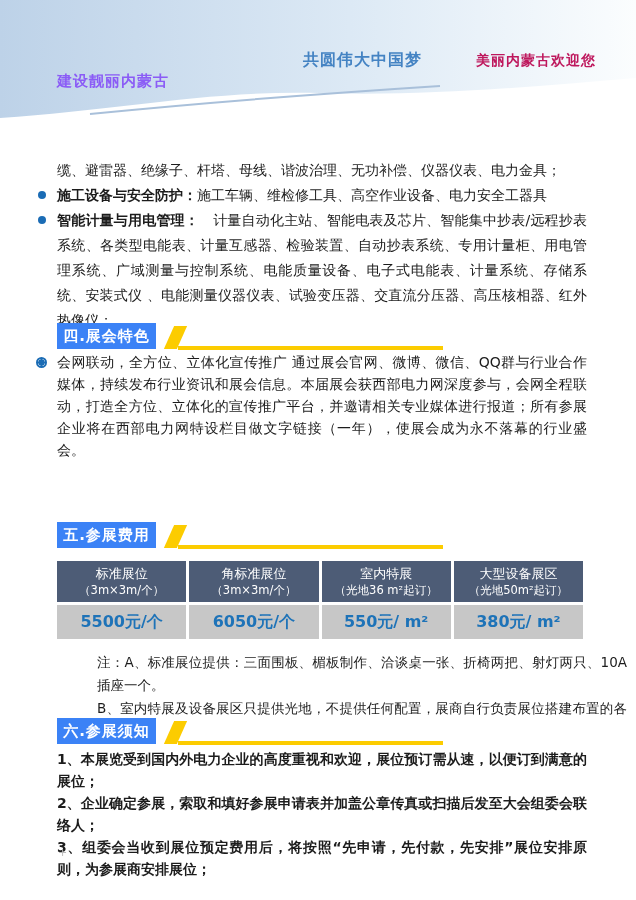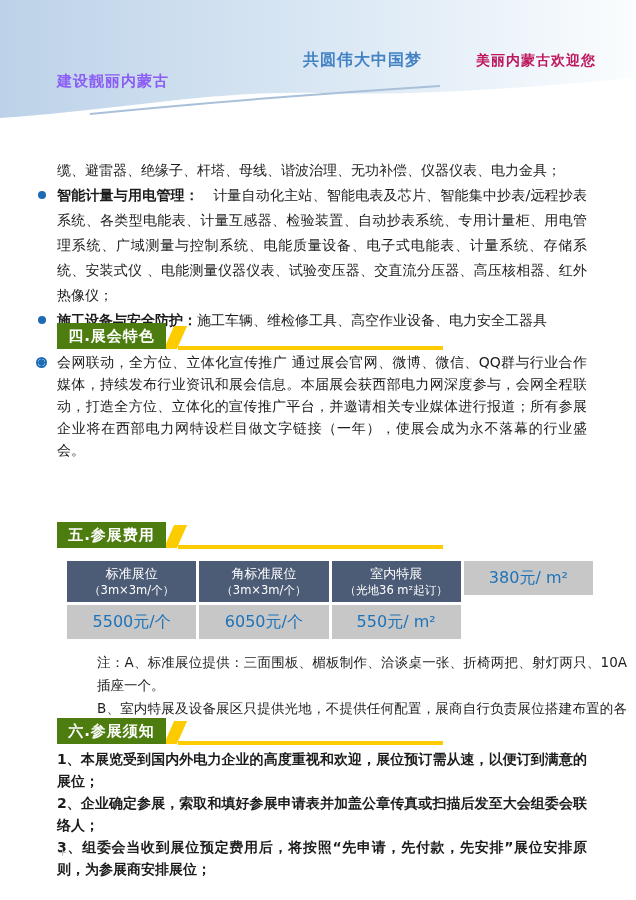--- a/index.html
+++ b/index.html
@@ -19,33 +19,33 @@
   .bullet{position:relative;}
   .dot{position:absolute;left:-19px;top:8px;width:8px;height:8px;border-radius:50%;background:#1b6cb5;}
   .ring{position:absolute;left:-21px;top:6px;width:11px;height:11px;border-radius:50%;
         border:2px solid #1b6cb5;background:radial-gradient(circle,#1b6cb5 0 3px,#fff 3.5px);box-sizing:border-box;}
   .s4blk{top:351px;line-height:22px;}
   .s4blk .bullet + .bullet{margin-top:7px;}
   .noteblk{top:651px;line-height:23px;font-size:13.5px;margin-left:40px;}
   .s6blk{top:748px;line-height:22px;font-weight:bold;}
   
   .sec{position:absolute;left:57px;height:27px;}
-  .sec-box{position:relative;width:109px;height:26px;background:#4d7c0f;color:#fff;
+  .sec-box{position:relative;width:99px;height:26px;background:#3b82f6;color:#fff;
            font-size:15px;font-weight:bold;text-align:center;line-height:26px;letter-spacing:1px;z-index:2;}
   .sec-swoosh{position:absolute;left:112px;top:3px;width:13px;height:23px;background:#fccc00;
               transform:skewX(-24deg);z-index:1;}
   .sec-line{position:absolute;left:121px;top:23px;width:265px;height:4px;background:#fccc00;}
   
-  .feetable{position:absolute;left:67px;top:561px;width:526px;display:flex;gap:3px;}
+  .feetable{position:absolute;left:57px;top:561px;width:526px;display:flex;gap:3px;}
   .feetable .col{flex:1;display:flex;flex-direction:column;gap:3px;}
   .feetable .th{background:#4d5c76;color:#fff;height:41px;display:flex;flex-direction:column;
                 justify-content:center;align-items:center;text-align:center;font-size:13px;line-height:17px;}
   .feetable .th .spec{font-size:11.5px;}
   .feetable .td{background:#c7c7c7;color:#1e73b8;height:34px;display:flex;align-items:center;
-                justify-content:center;font-size:16px;font-weight:normal;}
+                justify-content:center;font-size:16px;font-weight:bold;}
   .plusmark{position:absolute;left:58px;top:846px;color:#b9b9b9;font-size:11px;}
   b{font-weight:bold;}
 </style>
 </head>
 <body>
 
 <div class="page">
 
   <svg class="banner" viewBox="0 0 636 160" xmlns="http://www.w3.org/2000/svg">
     <defs>
@@ -59,25 +59,25 @@
     <path d="M90,114 C200,103 300,95 440,86" fill="none" stroke="#a9c0da" stroke-width="2"></path>
   </svg>
   <div class="slogan1">共圆伟大中国梦</div>
   <div class="slogan2">美丽内蒙古欢迎您</div>
   <div class="slogan3">建设靓丽内蒙古</div>
 
   <div class="blk intro">
     <div>缆、避雷器、绝缘子、杆塔、母线、谐波治理、无功补偿、仪器仪表、电力金具；</div>
     <div class="bullet">
       <span class="dot"></span>
-      <b>智能计量与用电管理：</b><span>　计量自动化主站、智能电表及芯片、智能集中抄表/远程抄表系统、各类型电能表、计量互感器、检验装置、自动抄表系统、专用计量柜、用电管理系统、广域测量与控制系统、电能质量设备、电子式电能表、计量系统、存储系统、安装式仪 、电能测量仪器仪表、试验变压器、交直流分压器、高压核相器、红外热像仪；</span>
+      <b>施工设备与安全防护：</b><span>施工车辆、维检修工具、高空作业设备、电力安全工器具</span>
     </div>
     <div class="bullet">
       <span class="dot"></span>
-      <b>施工设备与安全防护：</b><span>施工车辆、维检修工具、高空作业设备、电力安全工器具</span>
+      <b>智能计量与用电管理：</b><span>　计量自动化主站、智能电表及芯片、智能集中抄表/远程抄表系统、各类型电能表、计量互感器、检验装置、自动抄表系统、专用计量柜、用电管理系统、广域测量与控制系统、电能质量设备、电子式电能表、计量系统、存储系统、安装式仪 、电能测量仪器仪表、试验变压器、交直流分压器、高压核相器、红外热像仪；</span>
     </div>
   </div>
 
   <div class="sec" style="top:323px">
     <span class="sec-swoosh"></span>
     <div class="sec-box">四.展会特色</div>
     <div class="sec-line"></div>
   </div>
 
   <div class="blk s4blk">
@@ -109,20 +109,24 @@
       <div class="td">6050元/个</div>
     </div>
     <div class="col">
       <div class="th">
         <div>室内特展</div>
         <div class="spec">（光地36 m²起订）</div>
       </div>
       <div class="td">550元/ m²</div>
     </div>
     <div class="col">
+      <div class="th">
+        <div>大型设备展区</div>
+        <div class="spec">（光地50m²起订）</div>
+      </div>
       <div class="td">380元/ m²</div>
     </div>
   </div>
 
   <div class="blk noteblk">
     <div>注：A、标准展位提供：三面围板、楣板制作、洽谈桌一张、折椅两把、射灯两只、10A插座一个。</div>
     <div>B、室内特展及设备展区只提供光地，不提供任何配置，展商自行负责展位搭建布置的各种费用。</div>
   </div>
 
   <div class="sec" style="top:718px">

